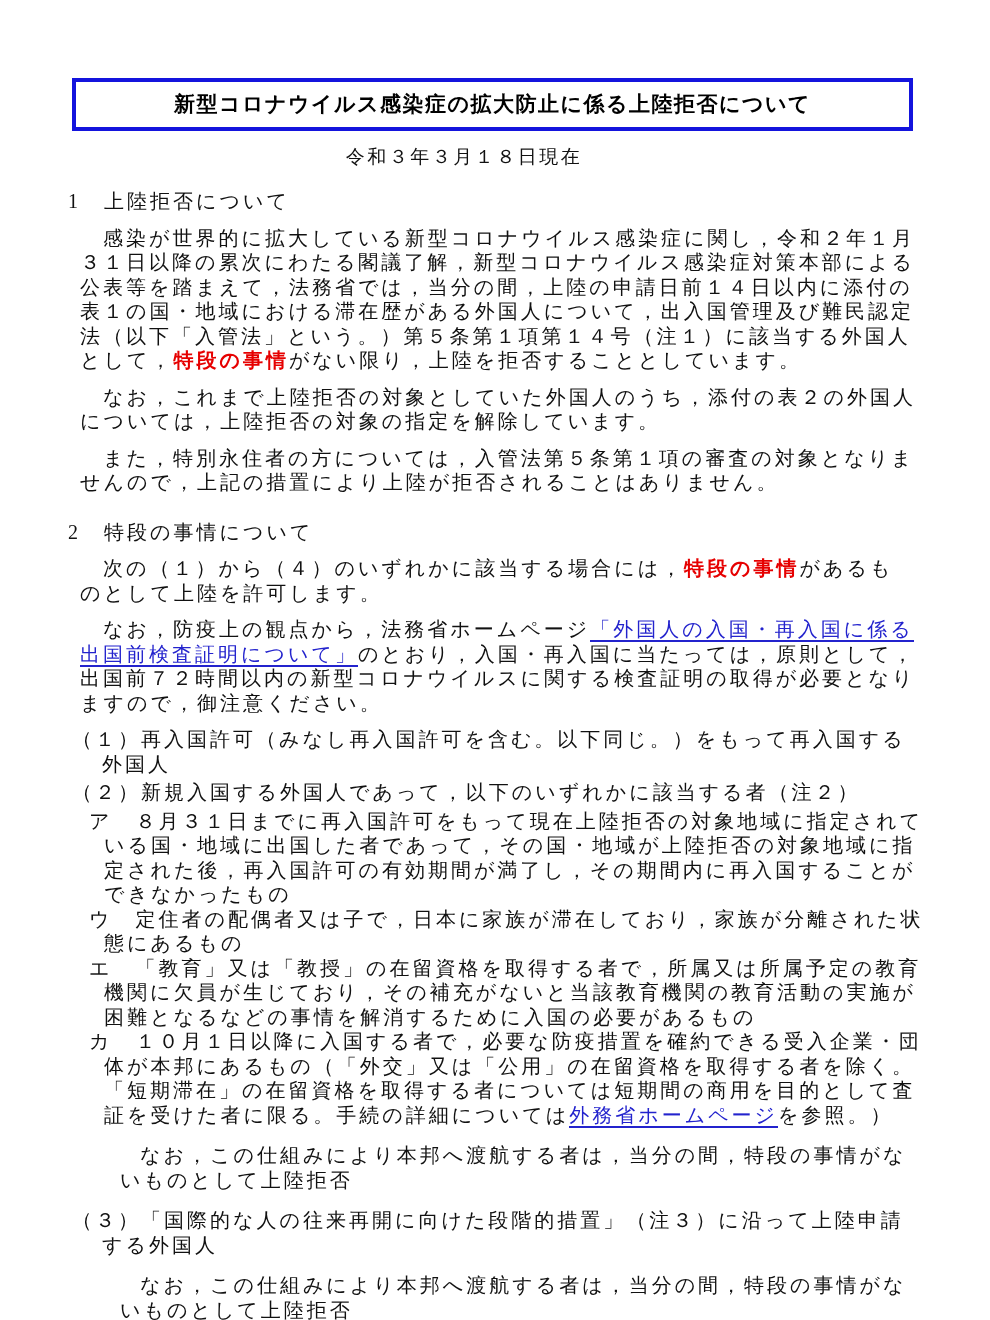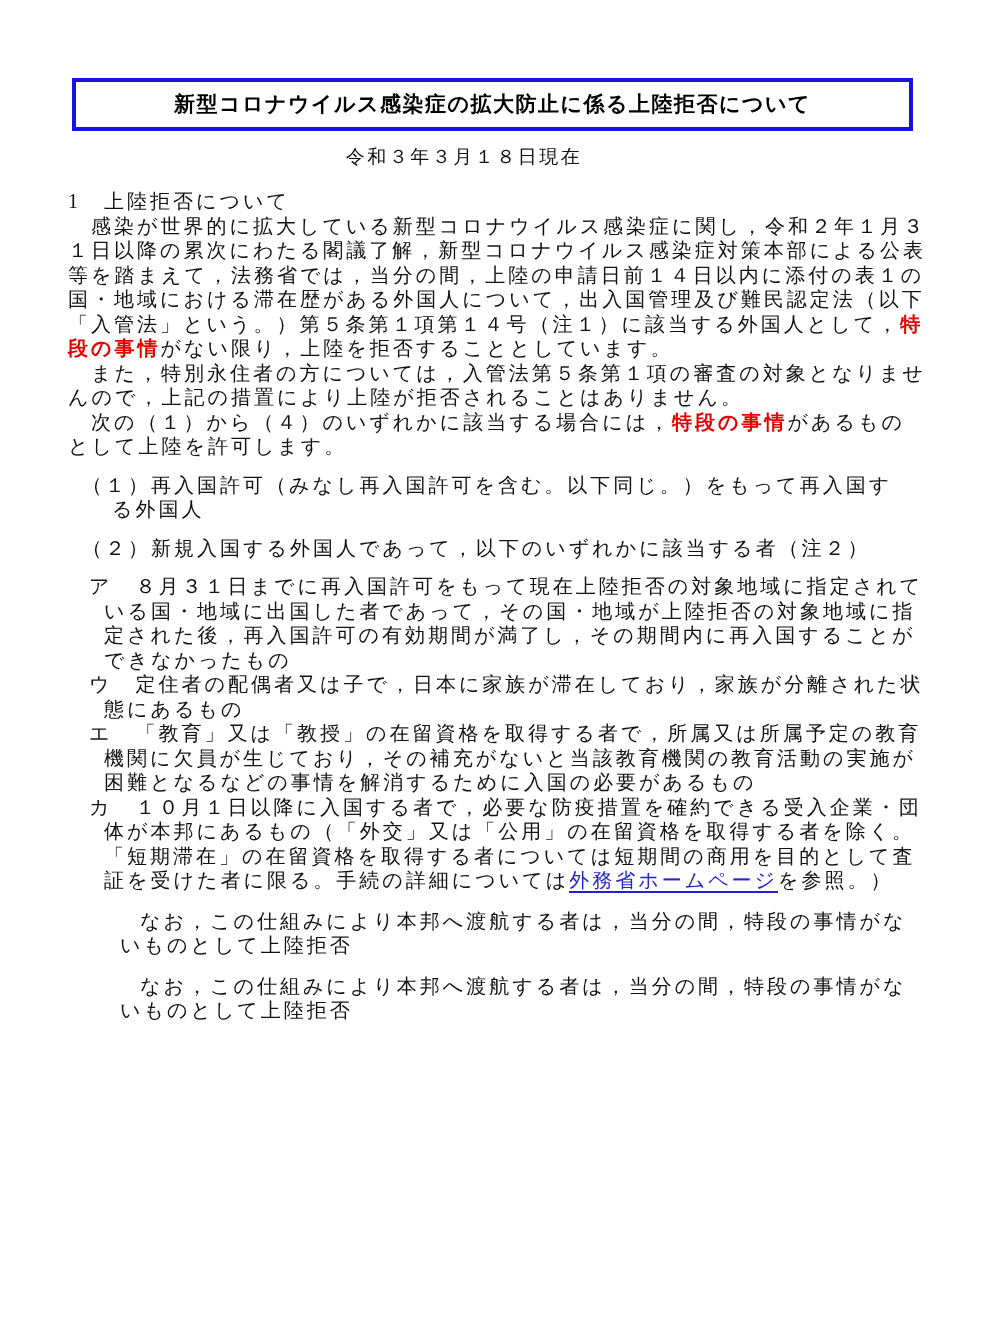--- a/index.html
+++ b/index.html
@@ -52,24 +52,24 @@
     letter-spacing:3px;
     color:#111;
   }
   .sec-heading{
     margin:0;
   }
   .sec-heading.gap-above{
     margin-top:25px;
   }
   .para{
-    margin:0;
+    margin:12px;
   }
   .item-num{
-    margin:14px;
+    margin:4px;
     padding-left:30px;
     text-indent:-30px;
   }
   .item-kana{
     margin:0;
     padding-left:36px;
     text-indent:-15px;
   }
   .sub-para{
     margin:16px;
@@ -93,24 +93,28 @@
 <div class="page">
   <div class="title-box">
     <span class="title-text">新型コロナウイルス感染症の拡大防止に係る上陸拒否について</span>
   </div>
 
   <div class="date-line">令和３年３月１８日現在</div>
 
   <div class="doc-body" id="doc-body">
       <div class="sec-heading"><span class="">1　上陸拒否について</span></div>
       <div class="para"><span class="">　感染が世界的に拡大している新型コロナウイルス感染症に関し，令和２年１月３１日以降の累次にわたる閣議了解，新型コロナウイルス感染症対策本部による公表等を踏まえて，法務省では，当分の間，上陸の申請日前１４日以内に添付の表１の国・地域における滞在歴がある外国人について，出入国管理及び難民認定法（以下「入管法」という。）第５条第１項第１４号（注１）に該当する外国人として，</span><span class="em-red">特段の事情</span><span class="">がない限り，上陸を拒否することとしています。</span></div>
+      <div class="para"><span class="">　なお，これまで上陸拒否の対象としていた外国人のうち，添付の表２の外国人については，上陸拒否の対象の指定を解除しています。</span></div>
       <div class="para"><span class="">　また，特別永住者の方については，入管法第５条第１項の審査の対象となりませんので，上記の措置により上陸が拒否されることはありません。</span></div>
+      <div class="sec-heading gap-above"><span class="">2　特段の事情について</span></div>
       <div class="para"><span class="">　次の（１）から（４）のいずれかに該当する場合には，</span><span class="em-red">特段の事情</span><span class="">があるものとして上陸を許可します。</span></div>
+      <div class="para"><span class="">　なお，防疫上の観点から，法務省ホームページ</span><a class="doc-link" href="#">「外国人の入国・再入国に係る出国前検査証明について」</a><span class="">のとおり，入国・再入国に当たっては，原則として，出国前７２時間以内の新型コロナウイルスに関する検査証明の取得が必要となりますので，御注意ください。</span></div>
       <div class="item-num"><span class="">（１）再入国許可（みなし再入国許可を含む。以下同じ。）をもって再入国する外国人</span></div>
       <div class="item-num"><span class="">（２）新規入国する外国人であって，以下のいずれかに該当する者（注２）</span></div>
       <div class="item-kana"><span class="">ア　８月３１日までに再入国許可をもって現在上陸拒否の対象地域に指定されている国・地域に出国した者であって，その国・地域が上陸拒否の対象地域に指定された後，再入国許可の有効期間が満了し，その期間内に再入国することができなかったもの</span></div>
       <div class="item-kana"><span class="">ウ　定住者の配偶者又は子で，日本に家族が滞在しており，家族が分離された状態にあるもの</span></div>
       <div class="item-kana"><span class="">エ　「教育」又は「教授」の在留資格を取得する者で，所属又は所属予定の教育機関に欠員が生じており，その補充がないと当該教育機関の教育活動の実施が困難となるなどの事情を解消するために入国の必要があるもの</span></div>
       <div class="item-kana"><span class="">カ　１０月１日以降に入国する者で，必要な防疫措置を確約できる受入企業・団体が本邦にあるもの（「外交」又は「公用」の在留資格を取得する者を除く。「短期滞在」の在留資格を取得する者については短期間の商用を目的として査証を受けた者に限る。手続の詳細については</span><a class="doc-link" href="#">外務省ホームページ</a><span class="">を参照。）</span></div>
       <div class="sub-para"><span class="">なお，この仕組みにより本邦へ渡航する者は，当分の間，特段の事情がないものとして上陸拒否</span></div>
+      <div class="item-num"><span class="">（３）「国際的な人の往来再開に向けた段階的措置」（注３）に沿って上陸申請する外国人</span></div>
       <div class="sub-para"><span class="">なお，この仕組みにより本邦へ渡航する者は，当分の間，特段の事情がないものとして上陸拒否</span></div>
     </div>
 </div>
 
 </body></html>

